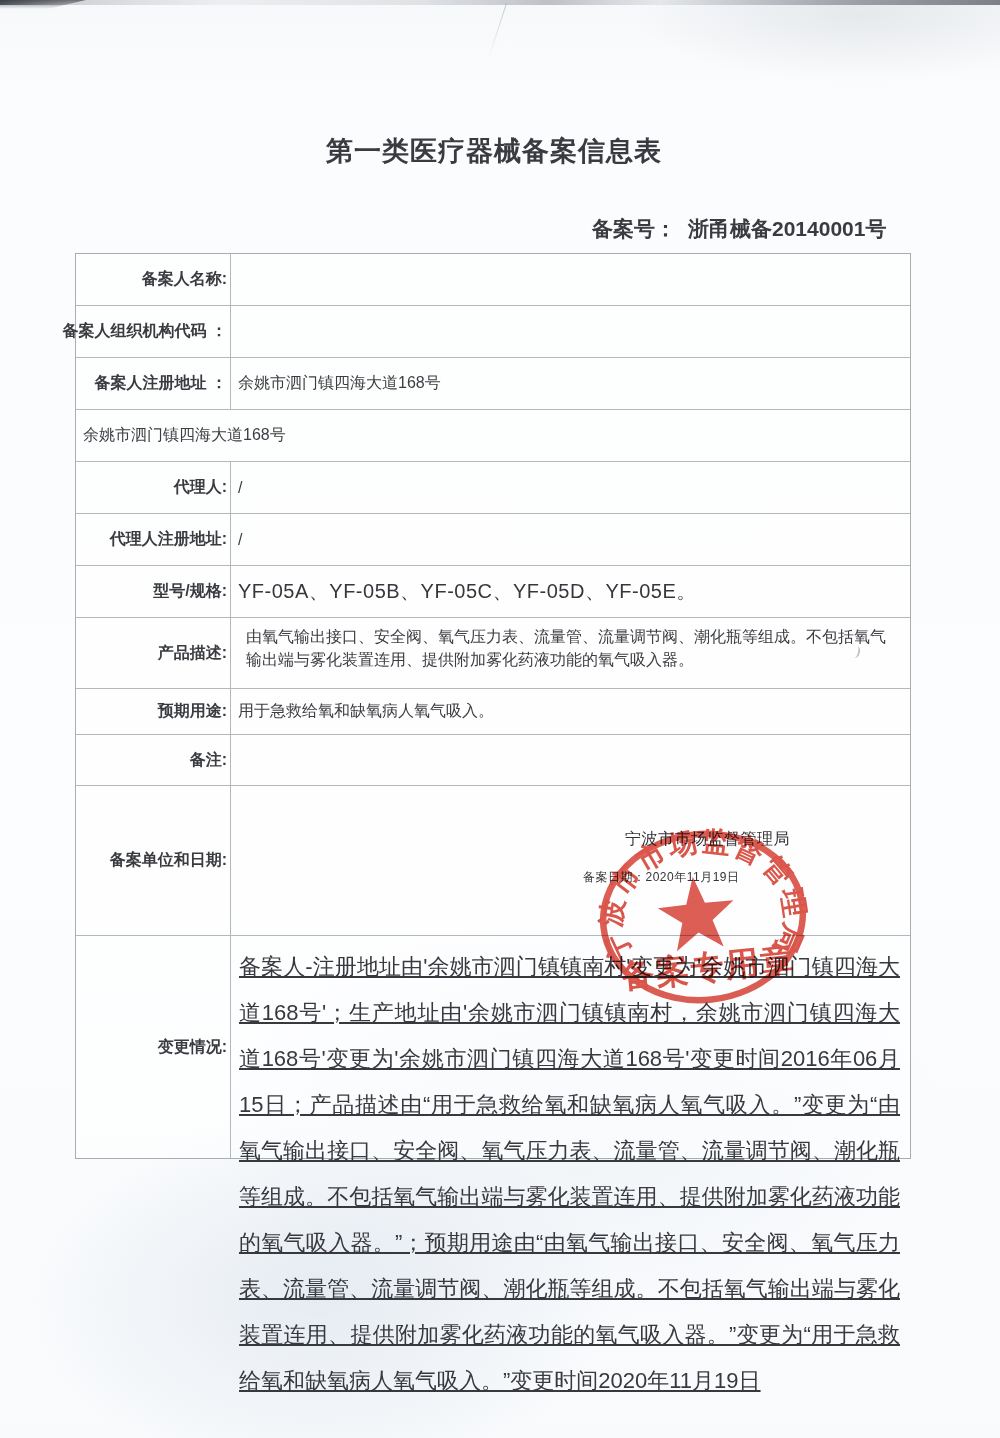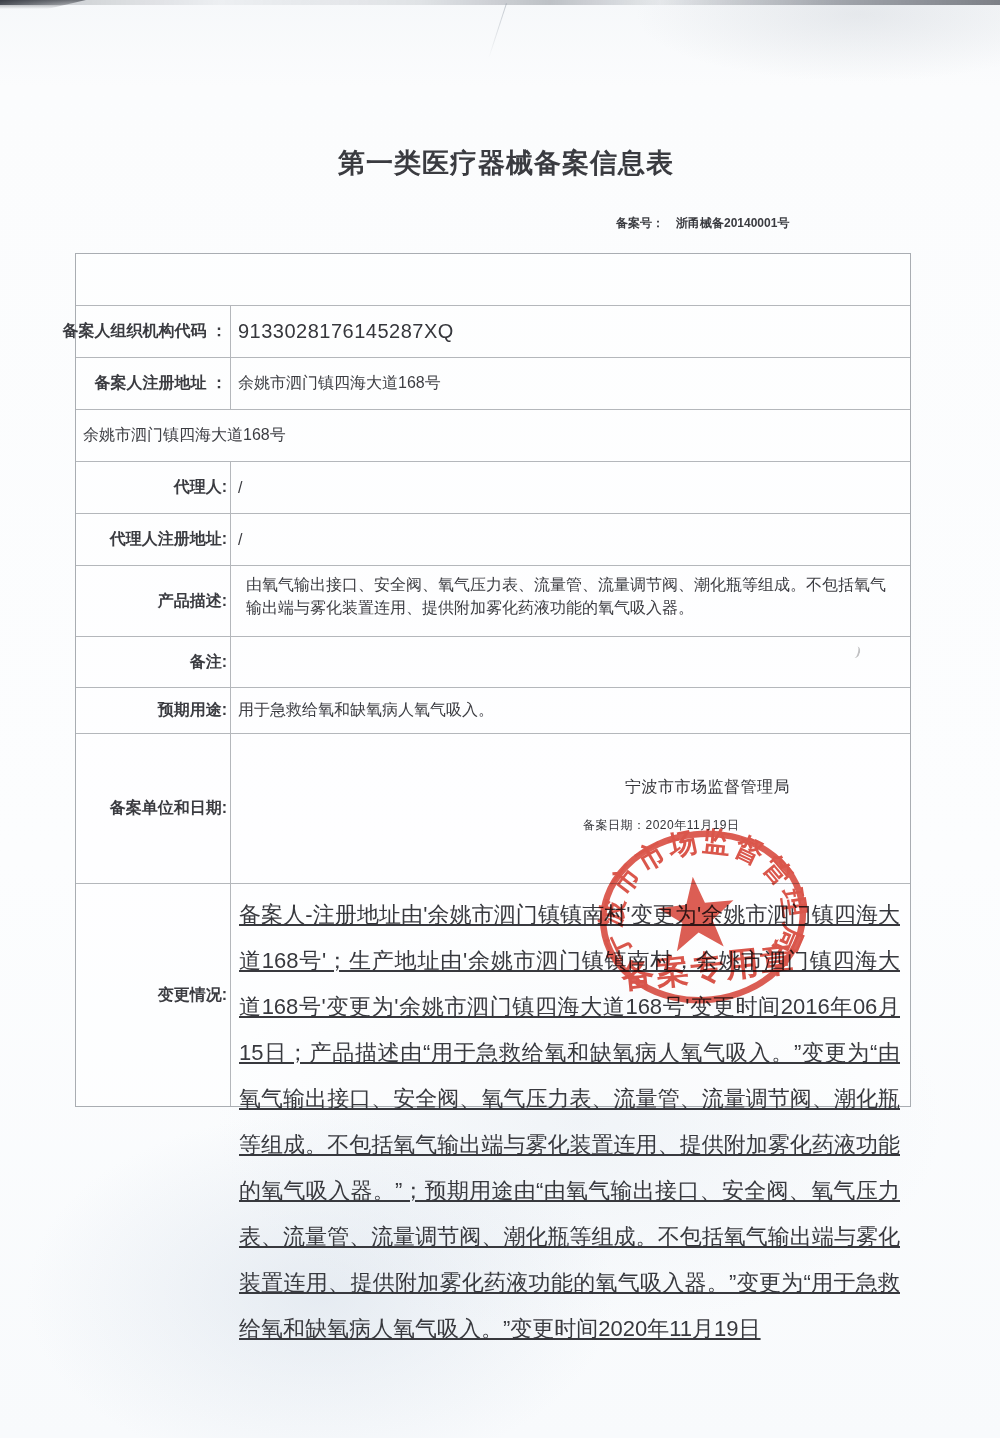--- a/index.html
+++ b/index.html
@@ -33,27 +33,27 @@
     position:absolute;left:497px;top:2px;width:1px;height:58px;
     background:linear-gradient(180deg,rgba(130,140,152,.45),rgba(130,140,152,0));
     transform:rotate(18deg);
   }
   .scan-speck{
     position:absolute;left:852px;top:646px;width:6px;height:12px;
     border-right:2px solid rgba(70,70,75,.75);border-radius:50%;
     transform:rotate(14deg);
   }
   .doc-title{
-    position:absolute;left:0;top:133px;width:988px;margin:12px;
+    position:absolute;left:0;top:133px;width:988px;margin:0;
     text-align:center;font-size:27px;font-weight:bold;color:#3a3b40;
     letter-spacing:1px;
   }
   .record-no{
-    position:absolute;left:616px;top:215px;
-    font-size:12px;font-weight:bold;color:#3a3b40;white-space:nowrap;
+    position:absolute;left:592px;top:215px;
+    font-size:21px;font-weight:bold;color:#3a3b40;white-space:nowrap;
   }
   .record-no .gap{display:inline-block;width:12px;}
   .form-table{
     position:absolute;left:75px;top:253px;width:836px;
     border:1px solid #a9adb2;box-sizing:border-box;
     background:rgba(255,255,255,.55);
   }
   .row{
     display:flex;box-sizing:border-box;border-bottom:1px solid #b4b7bb;
   }
@@ -102,51 +102,55 @@
   <div class="scan-speck"></div>
 
   <h1 class="doc-title">第一类医疗器械备案信息表</h1>
 
   <div class="record-no">
     <span>备案号：</span><span class="gap"></span><span>浙甬械备20140001号</span>
   </div>
 
   <div class="form-table">
     <div class="row h52">
+      <div class="cell-label">备案人名称:</div>
     </div>
     <div class="row h52">
       <div class="cell-label">备案人组织机构代码 ：</div>
-      <div class="cell-value num">9133028176145287XQ</div>
     </div>
     <div class="row h52">
       <div class="cell-label">备案人注册地址 ：</div>
       <div class="cell-value">余姚市泗门镇四海大道168号</div>
     </div>
     <div class="row h52">
       <div class="cell-value">余姚市泗门镇四海大道168号</div>
     </div>
     <div class="row h52">
       <div class="cell-label">代理人:</div>
       <div class="cell-value">/</div>
     </div>
     <div class="row h52">
       <div class="cell-label">代理人注册地址:</div>
       <div class="cell-value">/</div>
     </div>
+    <div class="row h52">
+      <div class="cell-label">型号/规格:</div>
+      <div class="cell-value num">YF-05A、YF-05B、YF-05C、YF-05D、YF-05E。</div>
+    </div>
     <div class="row h71">
       <div class="cell-label">产品描述:</div>
       <div class="cell-value multiline">由氧气输出接口、安全阀、氧气压力表、流量管、流量调节阀、潮化瓶等组成。不包括氧气输出端与雾化装置连用、提供附加雾化药液功能的氧气吸入器。</div>
     </div>
+    <div class="row h46">
+      <div class="cell-label">预期用途:</div>
+      <div class="cell-value">用于急救给氧和缺氧病人氧气吸入。</div>
+    </div>
     <div class="row h51">
       <div class="cell-label">备注:</div>
       <div class="cell-value"></div>
-    </div>
-    <div class="row h46">
-      <div class="cell-label">预期用途:</div>
-      <div class="cell-value">用于急救给氧和缺氧病人氧气吸入。</div>
     </div>
     <div class="row h150">
       <div class="cell-label">备案单位和日期:</div>
       <div class="cell-value filing-cell">
         <span class="filing-authority">宁波市市场监督管理局</span>
         <span class="filing-date">备案日期：2020年11月19日</span>
       </div>
     </div>
     <div class="row h222">
       <div class="cell-label">变更情况:</div>

